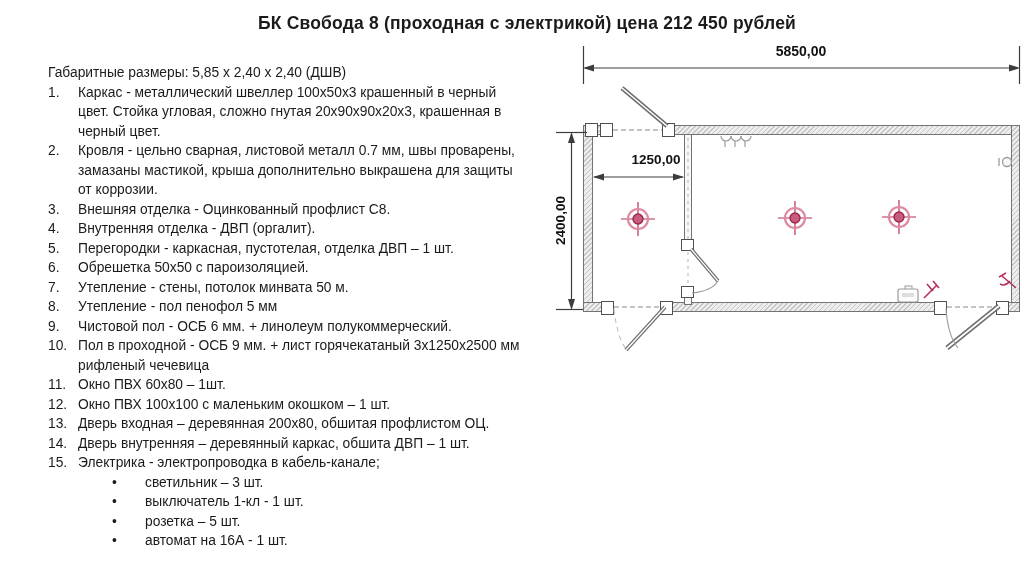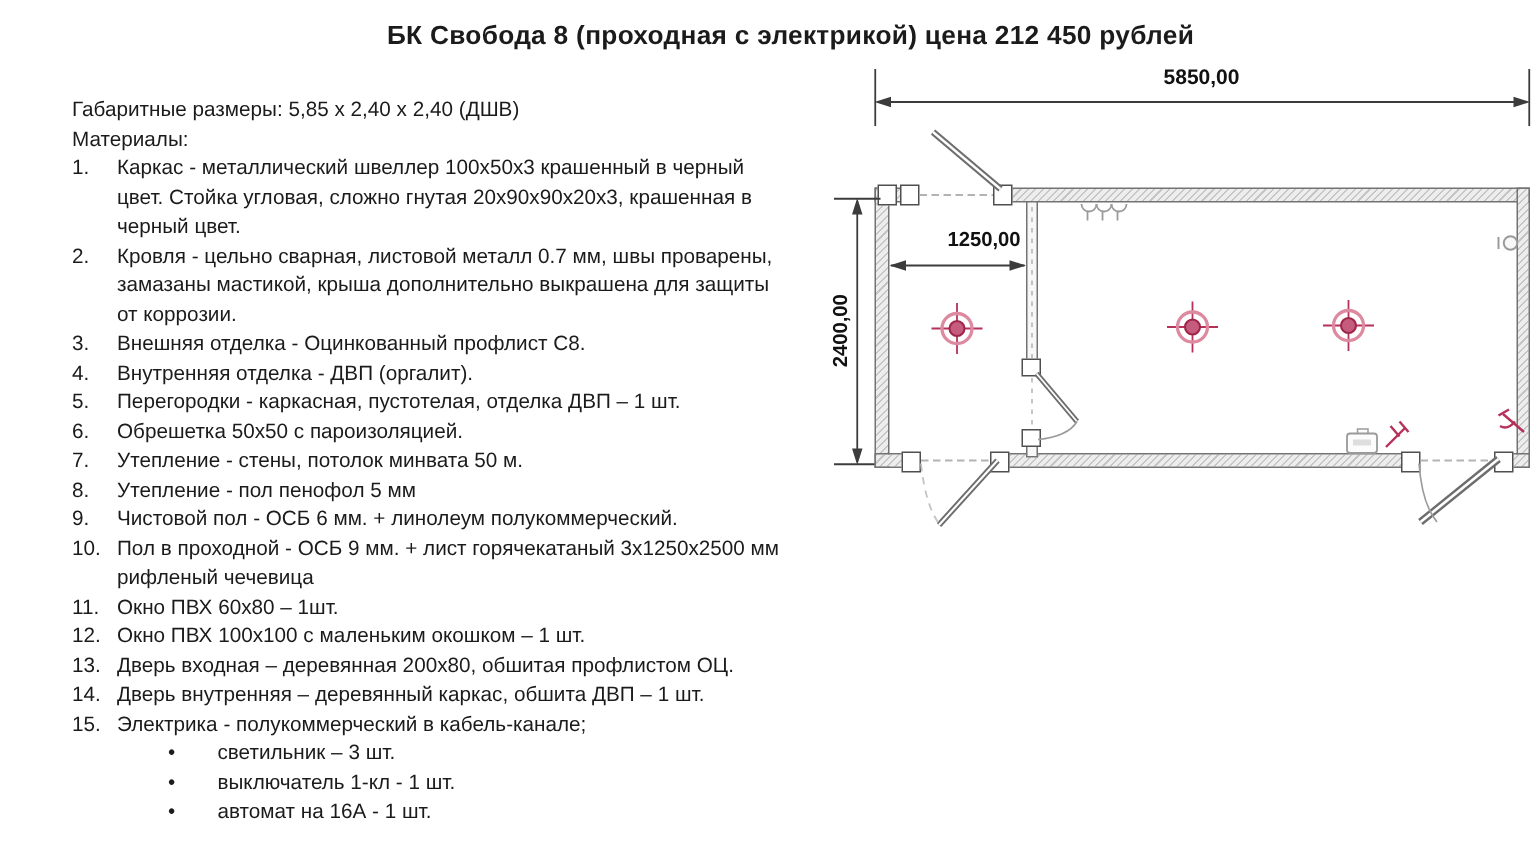--- a/index.html
+++ b/index.html
@@ -27,43 +27,43 @@
 </style>
 </head>
 <body>
 
 <div class="page">
 
   <div class="title">БК Свобода 8 (проходная с электрикой) цена 212 450 рублей</div>
 
   <div class="specs">
     <p class="lead">Габаритные размеры: 5,85 х 2,40 х 2,40 (ДШВ)</p>
-    <p class="lead">Материалы:</p>
     <ol>
 
     <li>Каркас - металлический швеллер 100х50х3 крашенный в черный цвет. Стойка угловая, сложно гнутая 20х90х90х20х3, крашенная в черный цвет.</li>
         <li>Кровля - цельно сварная, листовой металл 0.7 мм, швы проварены, замазаны мастикой, крыша дополнительно выкрашена для защиты от коррозии.</li>
         <li>Внешняя отделка - Оцинкованный профлист С8.</li>
         <li>Внутренняя отделка - ДВП (оргалит).</li>
         <li>Перегородки - каркасная, пустотелая, отделка ДВП – 1 шт.</li>
         <li>Обрешетка 50х50 с пароизоляцией.</li>
         <li>Утепление - стены, потолок минвата 50 м.</li>
         <li>Утепление - пол пенофол 5 мм</li>
         <li>Чистовой пол - ОСБ 6 мм. + линолеум полукоммерческий.</li>
         <li>Пол в проходной  - ОСБ 9 мм. + лист горячекатаный 3х1250х2500 мм рифленый чечевица</li>
         <li>Окно ПВХ 60х80 – 1шт.</li>
         <li>Окно ПВХ 100х100 с маленьким окошком – 1 шт.</li>
         <li>Дверь входная – деревянная 200х80, обшитая профлистом ОЦ.</li>
         <li>Дверь внутренняя – деревянный каркас, обшита ДВП – 1 шт.</li>
-        <li>Электрика - полукоммерческий в кабель-канале;</li>
+        <li>Электрика - электропроводка в кабель-канале;</li>
       </ol>
     <ul class="sub">
 
     <li>светильник – 3 шт.</li>
         <li>выключатель 1-кл -  1 шт.</li>
+        <li>розетка – 5 шт.</li>
         <li>автомат на 16А - 1 шт.</li>
       </ul>
   </div>
 
   <div class="wall" style="left:568px;top:125px;width:22px;height:10px;"></div>
   <div class="wall" style="left:659px;top:125px;width:346px;height:10px;"></div>
   <div class="wall" style="left:568px;top:125px;width:10px;height:187px;"></div>
   <div class="wall" style="left:996px;top:125px;width:9px;height:187px;"></div>
   <div class="wall" style="left:568px;top:302px;width:24px;height:10px;"></div>
   <div class="wall" style="left:657px;top:302px;width:267px;height:10px;"></div>

